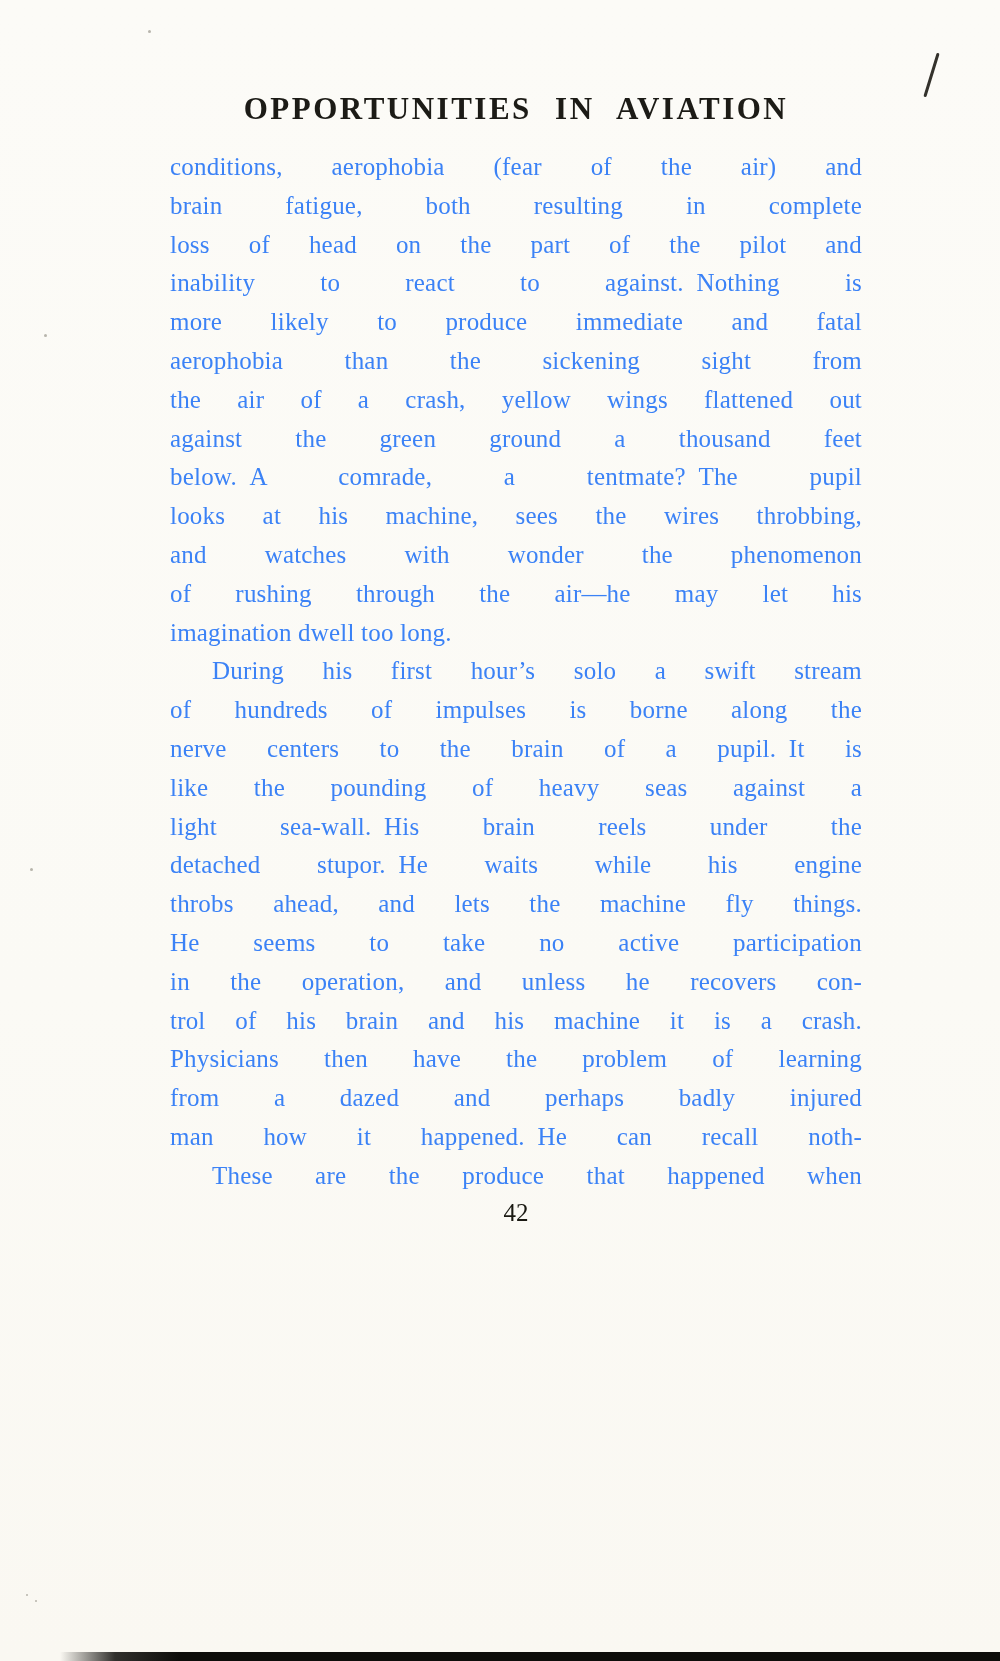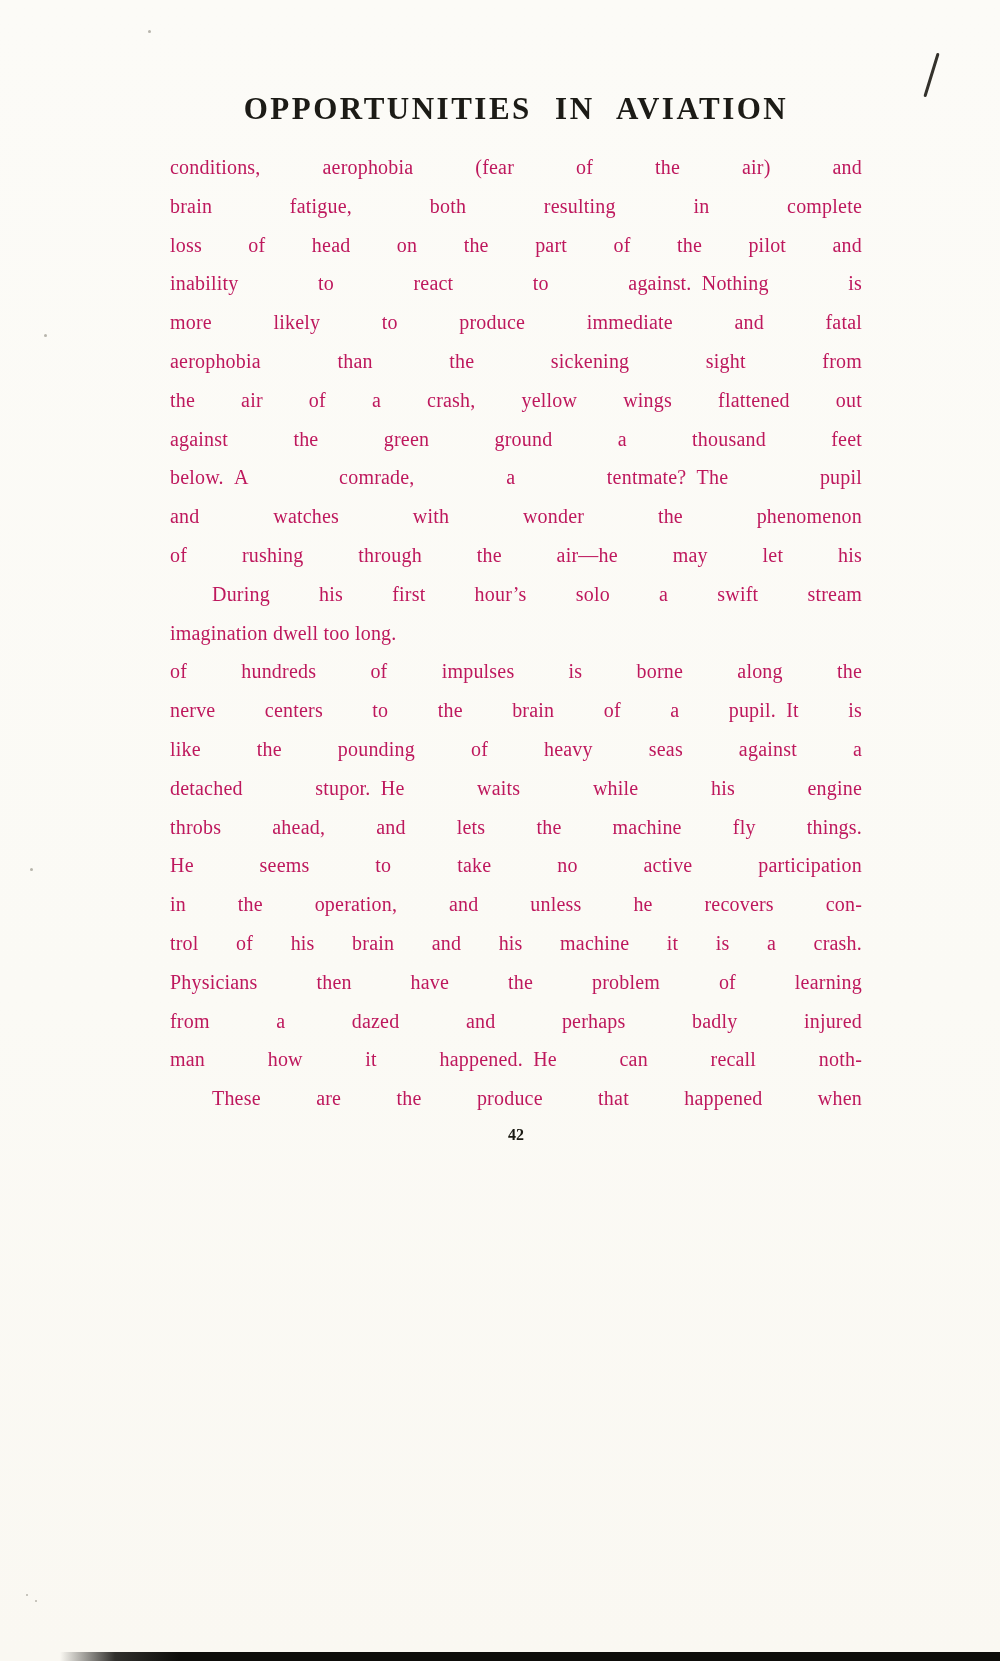--- a/index.html
+++ b/index.html
@@ -29,38 +29,38 @@
     font-size: 31px;
     line-height: 38px;
     font-weight: 700;
     letter-spacing: 2.5px;
     word-spacing: 13px;
     text-align: center;
     margin: 0 0 20px 0;
     color: #1c1b16;
   }
   .line {
-    font-size: 20px;
+    font-size: 25px;
     line-height: 38.8px;
     letter-spacing: 0.2px;
     text-align: justify;
     text-align-last: justify;
     white-space: pre-wrap;
-    color: #be185d;
+    color: #3b82f6;
     font-family: Liberation Serif, serif;
   }
   .line.indent {
     text-indent: 42px;
   }
   .line.endline {
     text-align-last: left;
   }
   .page-number {
-    font-size: 16px;
-    font-weight: 700;
+    font-size: 25px;
+    font-weight: 400;
     line-height: 30px;
     text-align: center;
     margin-top: 2px;
     color: #1a1912;
   }
   .pen-mark {
     position: absolute;
     top: 52px;
     left: 930px;
     width: 3px;
@@ -109,27 +109,29 @@
     <div>
         <div class="line">conditions, aerophobia (fear of the air) and</div>
         <div class="line">brain fatigue, both resulting in complete</div>
         <div class="line">loss of head on the part of the pilot and</div>
         <div class="line">inability to react to against. Nothing is</div>
         <div class="line">more likely to produce immediate and fatal</div>
         <div class="line">aerophobia than the sickening sight from</div>
         <div class="line">the air of a crash, yellow wings flattened out</div>
         <div class="line">against the green ground a thousand feet</div>
         <div class="line">below. A comrade, a tentmate? The pupil</div>
+        <div class="line">looks at his machine, sees the wires throbbing,</div>
         <div class="line">and watches with wonder the phenomenon</div>
         <div class="line">of rushing through the air—he may let his</div>
+        <div class="line endline">imagination dwell too long.</div>
         <div class="line indent">During his first hour’s solo a swift stream</div>
-        <div class="line endline">imagination dwell too long.</div>
         <div class="line">of hundreds of impulses is borne along the</div>
         <div class="line">nerve centers to the brain of a pupil. It is</div>
         <div class="line">like the pounding of heavy seas against a</div>
+        <div class="line">light sea-wall. His brain reels under the</div>
         <div class="line">detached stupor. He waits while his engine</div>
         <div class="line">throbs ahead, and lets the machine fly things.</div>
         <div class="line">He seems to take no active participation</div>
         <div class="line">in the operation, and unless he recovers con-</div>
         <div class="line">trol of his brain and his machine it is a crash.</div>
         <div class="line">Physicians then have the problem of learning</div>
         <div class="line">from a dazed and perhaps badly injured</div>
         <div class="line">man how it happened. He can recall noth-</div>
         <div class="line indent">These are the produce that happened when</div>
       </div>

